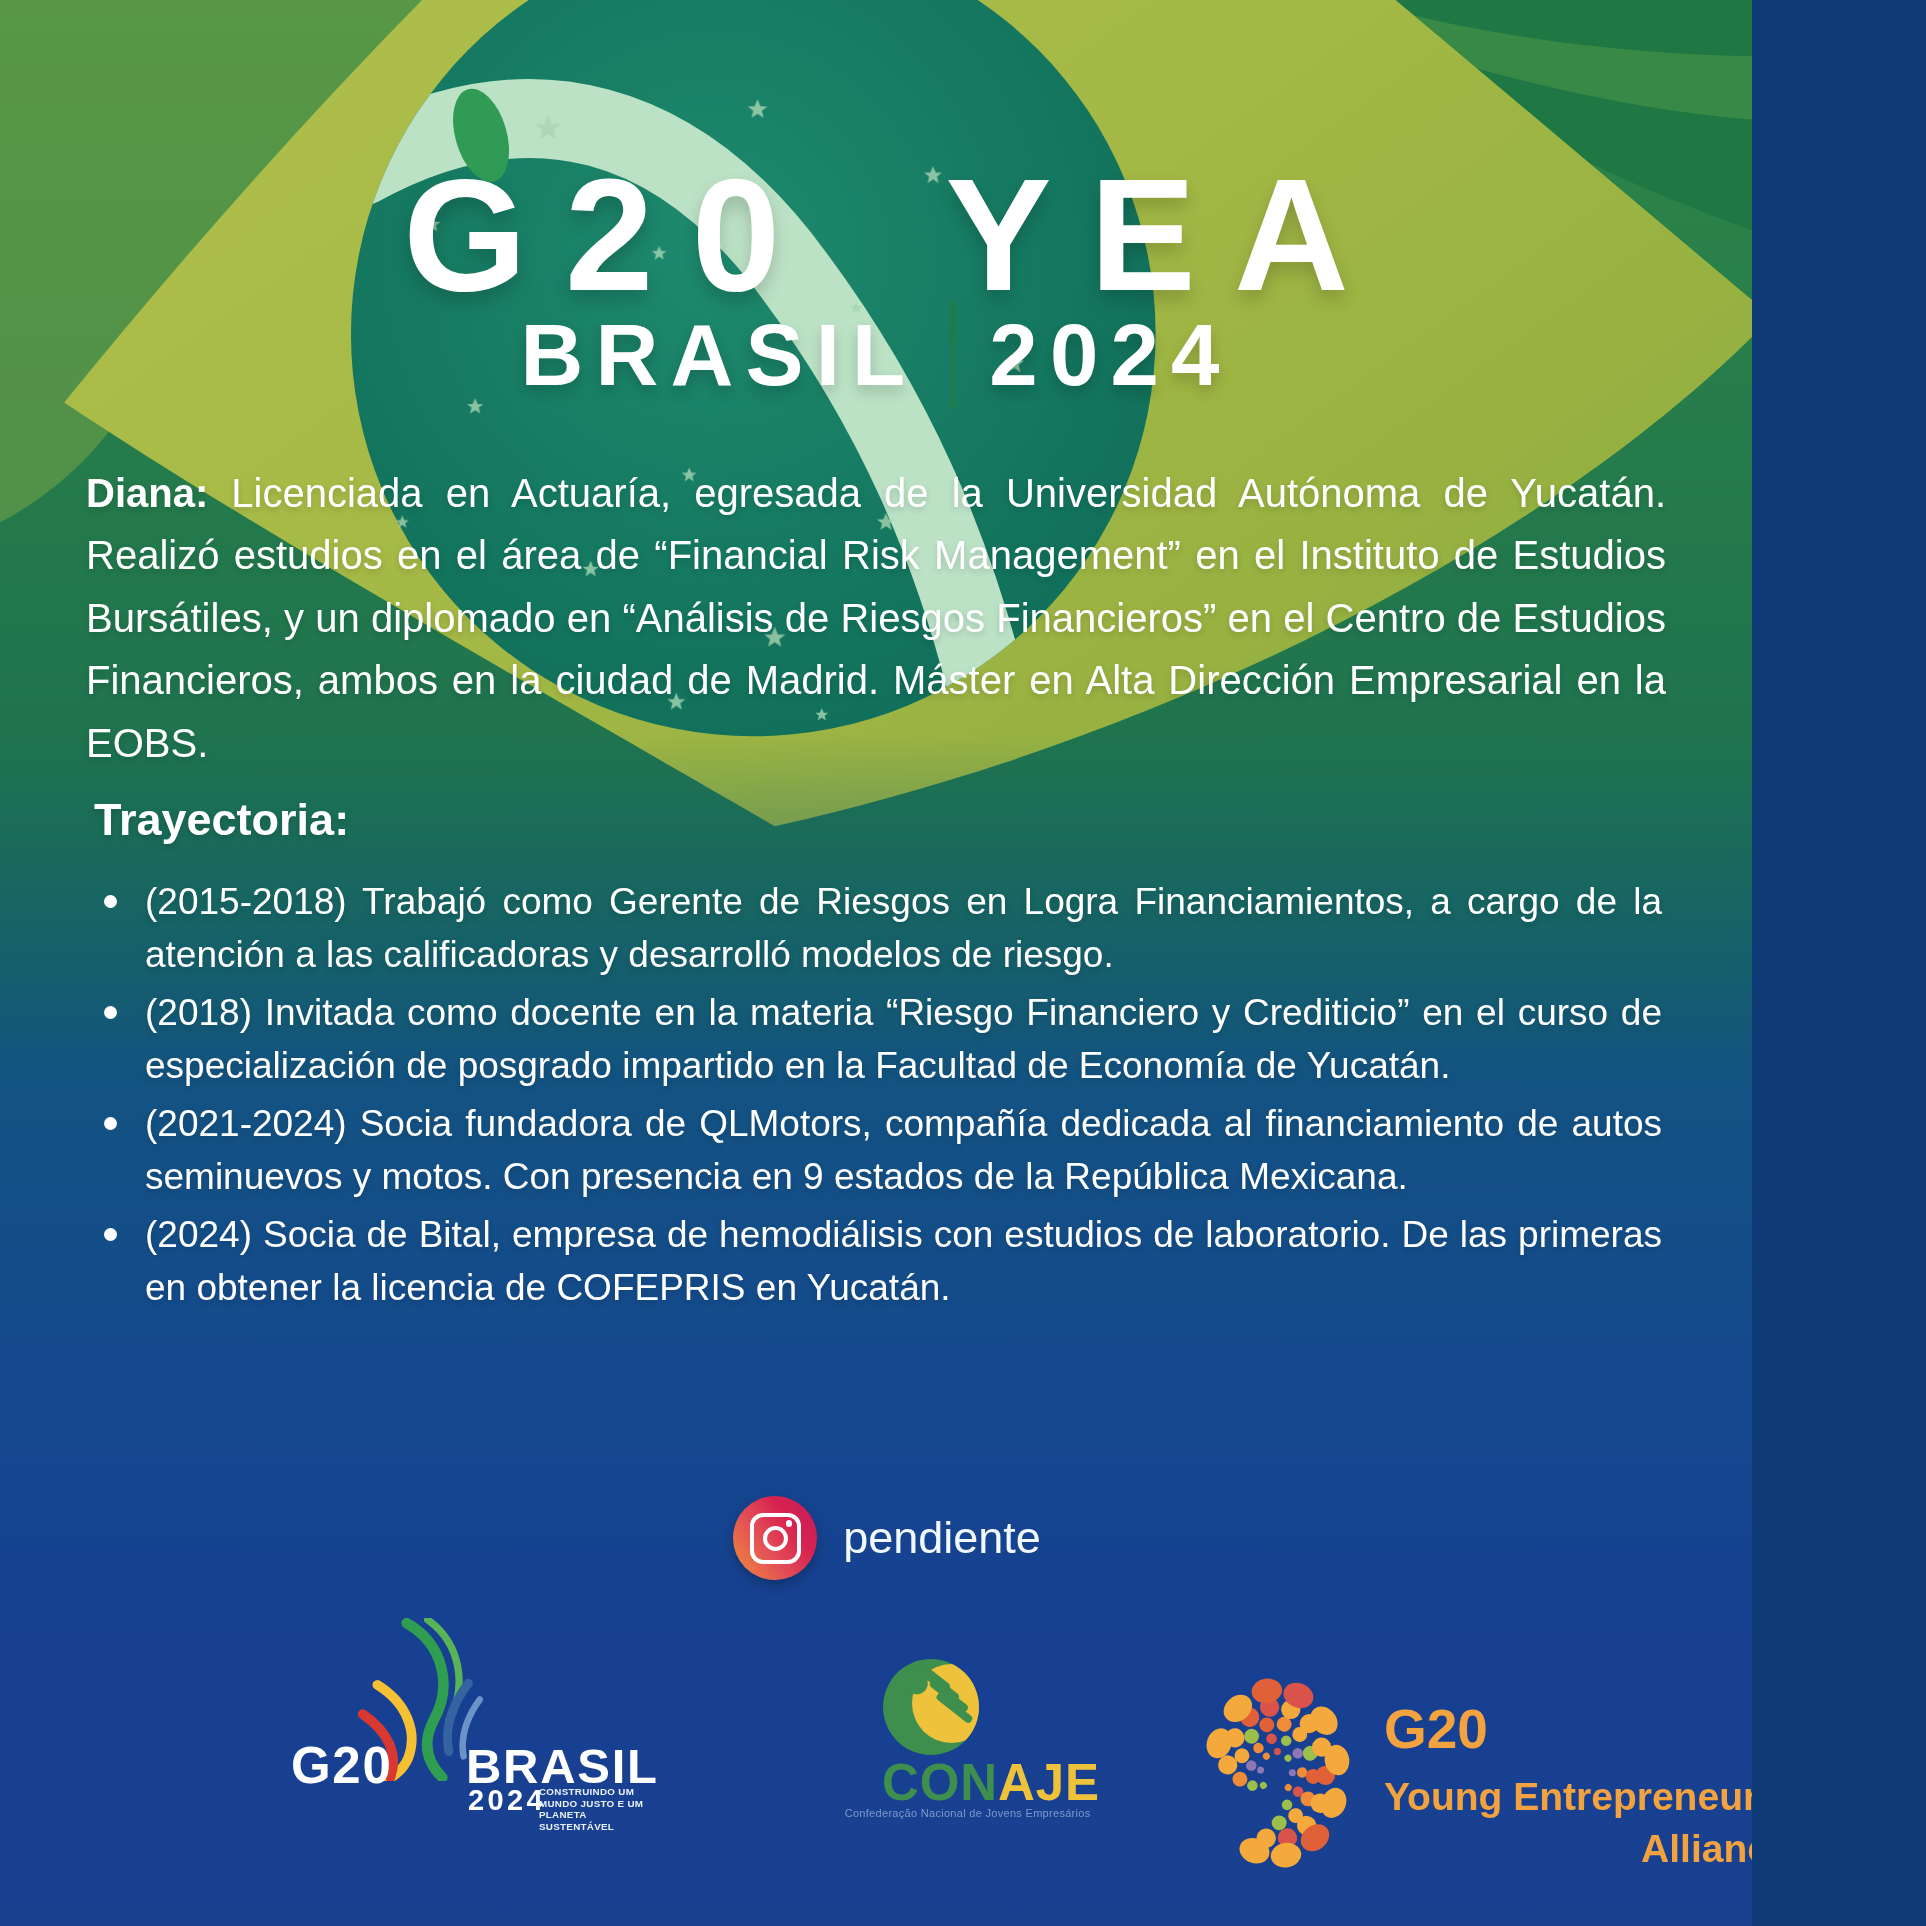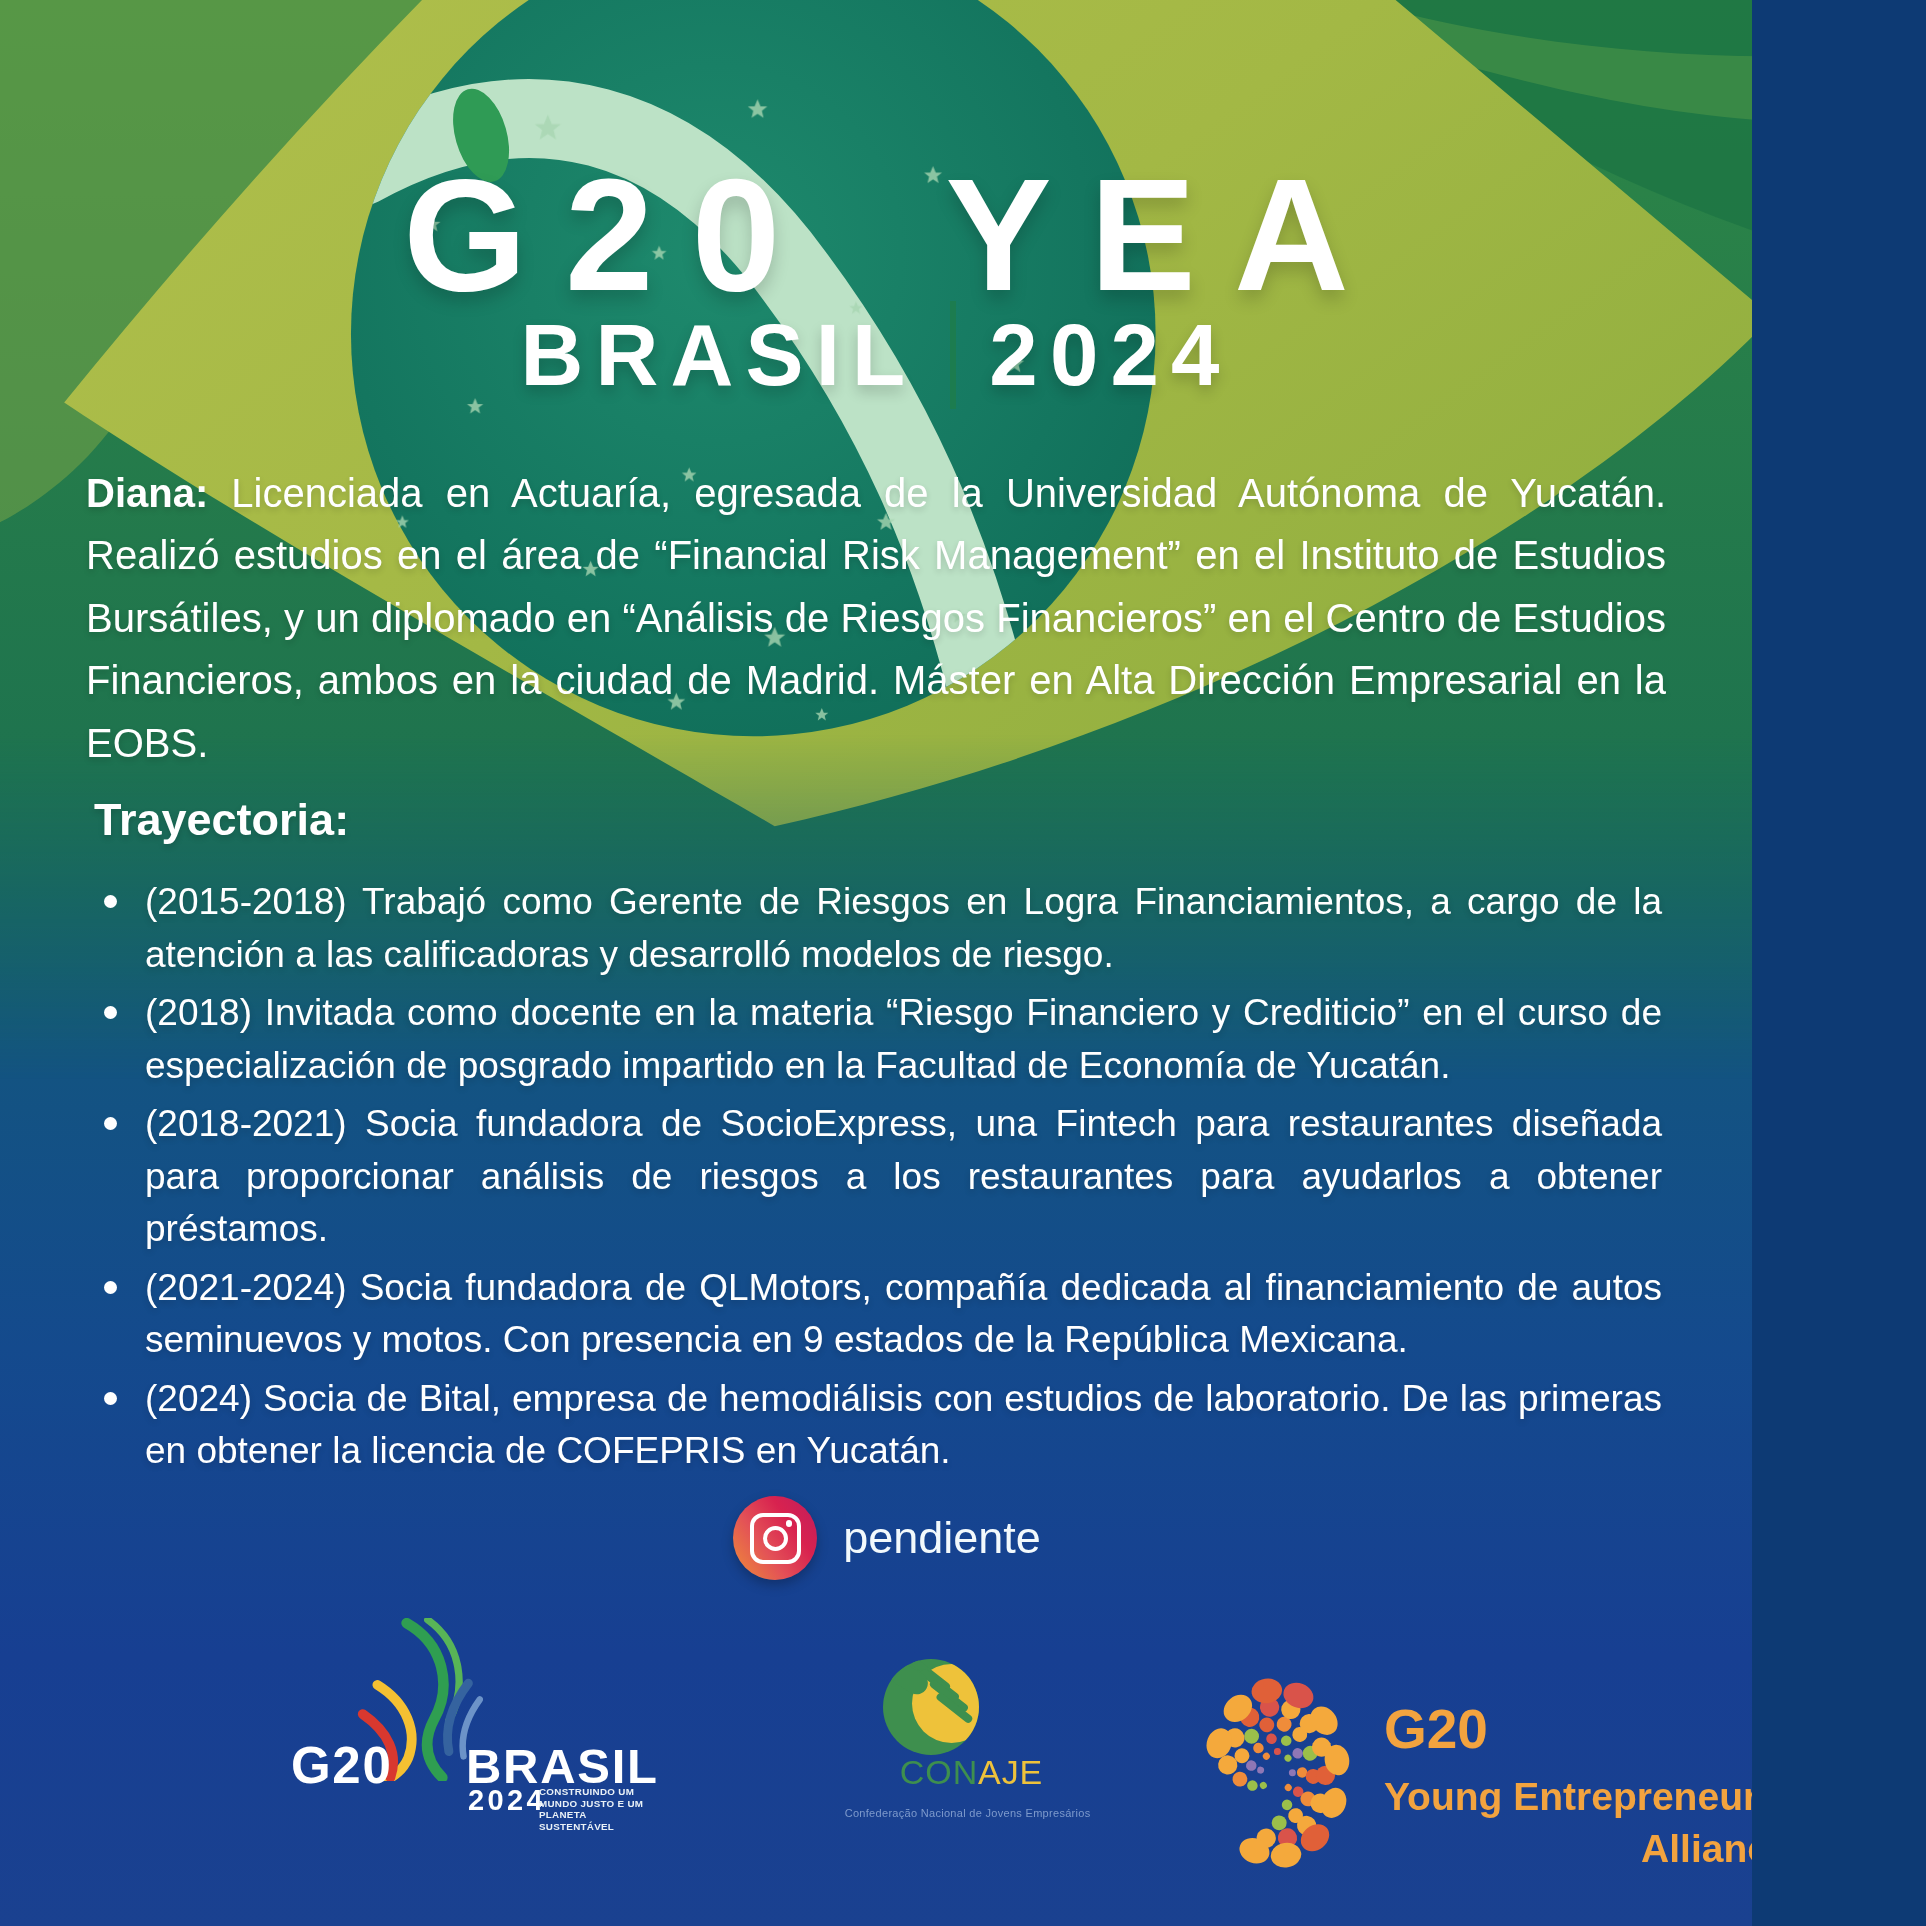--- a/index.html
+++ b/index.html
@@ -72,21 +72,21 @@
   .lg-g20{position:absolute;left:0;top:118px;font-size:51px;font-weight:800;letter-spacing:1.7px;}
   .lg-brasil{position:absolute;left:175px;top:120px;font-size:49px;font-weight:800;letter-spacing:1.7px;}
   .lg-2024{position:absolute;left:177px;top:166px;font-size:29px;font-weight:800;letter-spacing:3.4px;}
   .lg-tagline{position:absolute;left:248px;top:168px;font-size:9.8px;font-weight:700;line-height:1.18;letter-spacing:0.3px;color:#e9f1f7;}
   .logo-conaje{position:absolute;left:843px;top:1631px;width:257px;height:197px;}
   .conaje-icon{position:absolute;left:40px;top:28px;width:96px;height:96px;}
   .conaje-ball{position:absolute;left:0;top:0;width:96px;height:96px;border-radius:50%;background:#3e8f4e;overflow:hidden;}
   .conaje-sun{position:absolute;left:29px;top:5.1px;width:79px;height:79px;border-radius:50%;background:#eec23a;}
   .conaje-finger{position:absolute;background:#3e8f4e;border-radius:6.8px;transform:rotate(38deg);}
   .conaje-thumb{position:absolute;left:6.8px;top:8.6px;width:39px;height:22px;border-radius:12px;background:#3e8f4e;transform:rotate(30deg);}
-  .conaje-name{position:absolute;left:0;top:122px;width:100%;text-align:center;font-size:34px;font-weight:400;letter-spacing:0.9px;}
+  .conaje-name{position:absolute;left:0;top:122px;width:100%;text-align:right;font-size:51px;font-weight:700;letter-spacing:0.9px;}
   .conaje-name .g{color:#3e8f4e;}
   .conaje-name .y{color:#eec23b;}
   .conaje-tagline{position:absolute;left:1.7px;top:176px;font-size:11px;color:#8fa9d6;opacity:.85;letter-spacing:0.3px;white-space:nowrap;text-align:center;}
   .logo-yea{position:absolute;left:1199px;top:1627px;width:616px;height:257px;}
   .yea-icon{position:absolute;left:6.8px;top:48px;width:154px;height:197px;}
   .yea-text{position:absolute;left:185px;top:70px;color:#f2a33f;}
   .yea-g20{font-size:55px;font-weight:800;margin:0 0 13.7px 0;}
   .yea-line1{font-size:39px;font-weight:700;margin:0 0 8.6px 0;}
   .yea-line1 .apos{color:#ffffff;}
   .yea-line2{font-size:39px;font-weight:700;margin:0;text-align:right;}
@@ -152,21 +152,20 @@
     <span class="divider"></span>
     <span>2024</span>
   </div>
 
   <p class="bio"><strong>Diana:</strong> <span>Licenciada en Actuaría, egresada de la Universidad Autónoma de Yucatán. Realizó estudios en el área de “Financial Risk Management” en el Instituto de Estudios Bursátiles, y un diplomado en “Análisis de Riesgos Financieros” en el Centro de Estudios Financieros, ambos en la ciudad de Madrid. Máster en Alta Dirección Empresarial en la EOBS.</span></p>
 
   <h2 class="trayectoria">Trayectoria:</h2>
   <ul class="timeline">
     <li>(2015-2018) Trabajó como Gerente de Riesgos en Logra Financiamientos, a cargo de la atención a las calificadoras y desarrolló modelos de riesgo.</li>
     <li>(2018) Invitada como docente en la materia “Riesgo Financiero y Crediticio” en el curso de especialización de posgrado impartido en la Facultad de Economía de Yucatán.</li>
-    <li>(2018-2021) Socia fundadora de SocioExpress, una Fintech para restaurantes diseñada para proporcionar análisis de riesgos a los restaurantes para ayudarlos a obtener préstamos.</li>
     <li>(2021-2024) Socia fundadora de QLMotors, compañía dedicada al financiamiento de autos seminuevos y motos. Con presencia en 9 estados de la República Mexicana.</li>
     <li>(2024) Socia de Bital, empresa de hemodiálisis con estudios de laboratorio. De las primeras en obtener la licencia de COFEPRIS en Yucatán.</li>
   </ul>
 
   <div class="social">
     <span class="ig-badge">
       <span class="cam">
         <span class="cam-lens"></span>
         <span class="cam-dot"></span>
       </span>

